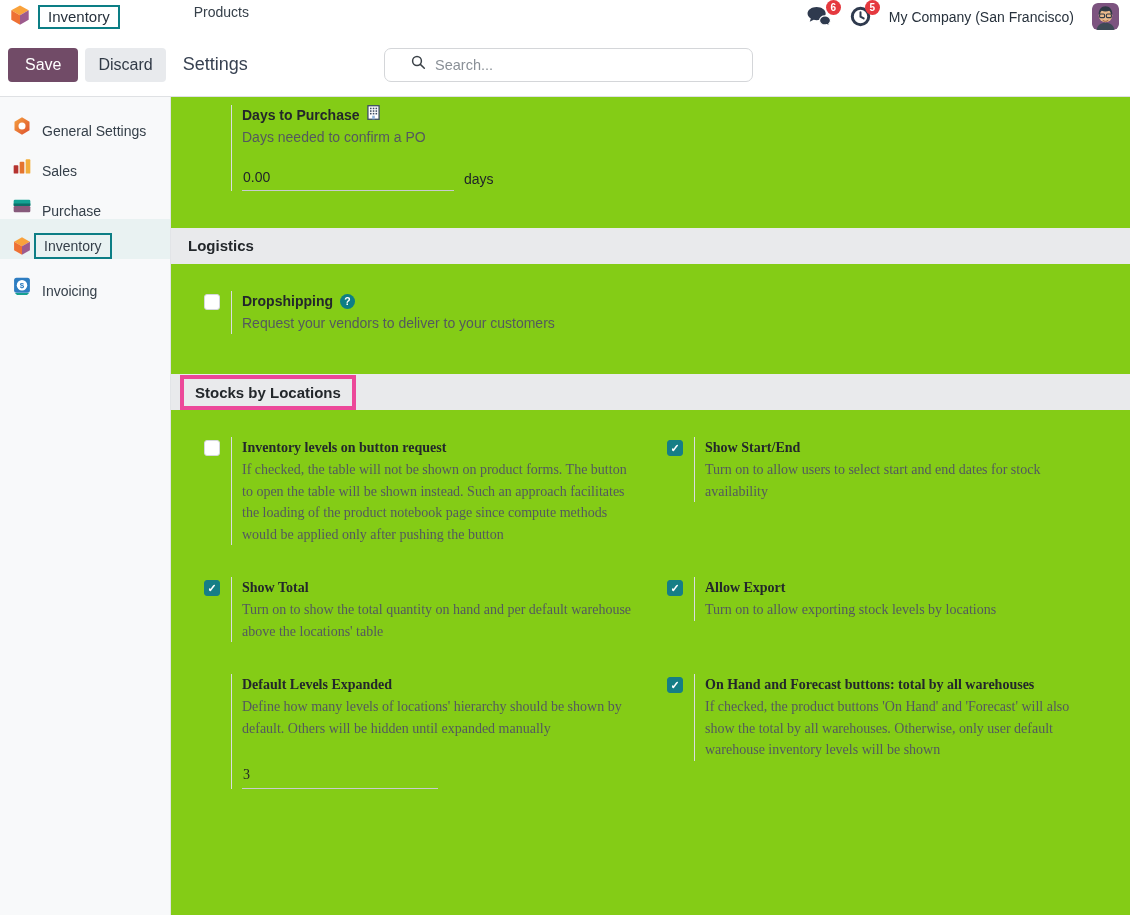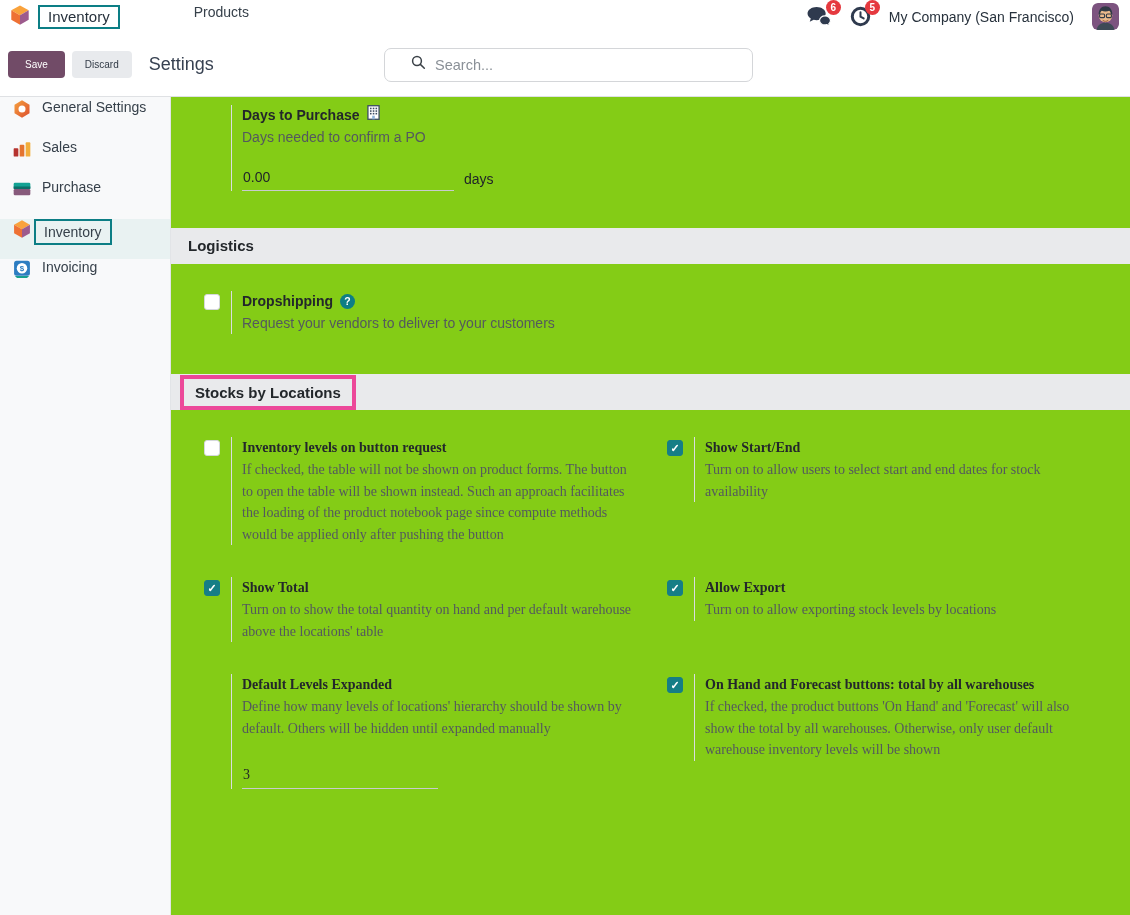--- a/index.html
+++ b/index.html
@@ -14,32 +14,32 @@
   .menu-item { cursor:pointer; }
   .menu-item.boxed { border:2px solid #0c7e85; padding:3px 10px; }
   .topbar-right { margin-left:auto; display:flex; align-items:center; gap:18px; padding-right:2px; }
   .icon-wrap { position:relative; cursor:pointer; display:flex; }
   .badge { position:absolute; top:-6px; right:-9px; background:#e5393f; color:#fff; font-size:10px; font-weight:bold; min-width:15px; height:15px; border-radius:8px; display:flex; align-items:center; justify-content:center; padding:0 3px; }
   .company-name { font-size:14px; color:#27313c; cursor:pointer; }
   .avatar { border-radius:6px; overflow:hidden; display:flex; cursor:pointer; }
 
   
   .controlbar { height:64px; display:flex; align-items:center; padding:0 8px; border-bottom:1px solid #dfe1e4; position:relative; background:#fff; }
-  .btn { border:none; border-radius:4px; font-size:10px; font-family:inherit; cursor:pointer; }
+  .btn { border:none; border-radius:4px; font-size:16px; font-family:inherit; cursor:pointer; }
   .btn-save { background:#714b67; color:#fff; padding:8px 17px; }
   .btn-discard { background:#e8eaed; color:#313a46; padding:8px 13px; margin-left:7px; }
   .page-title { font-size:18px; color:#374151; margin-left:17px; font-weight:400; }
   .searchbox { position:absolute; left:384px; top:50%; transform:translateY(-50%); width:369px; height:34px; border:1px solid #d4d6d9; border-radius:7px; display:flex; align-items:center; gap:9px; padding:0 26px; background:#fff; }
   .searchbox input { border:none; outline:none; flex:1; font-size:14.5px; font-family:inherit; color:#212529; background:transparent; }
   .searchbox input::placeholder { color:#8a9097; }
 
   
   .page-body { display:flex; height:818px; }
   .sidebar { width:171px; flex:0 0 171px; background:#f8f9fa; border-right:1px solid #e2e4e7; padding-top:2px; }
-  .side-item { height:40px; display:flex; align-items:flex-start; padding-left:12px; gap:10px; font-size:14px; color:#36404a; cursor:pointer; }
+  .side-item { height:40px; display:flex; align-items:flex-end; padding-left:12px; gap:10px; font-size:14px; color:#36404a; cursor:pointer; }
   .side-item.active { background:#e9f2f2; }
   .side-label-box { border:2px solid #0c7e85; padding:3px 8px; margin-left:-8px; }
   .content { flex:1; background:#84cc16; overflow:hidden; }
 
   
   .cell { display:flex; width:463px; }
   .cell.wide { width:700px; }
   .pane-left { flex:0 0 60px; width:60px; padding-left:33px; padding-top:3px; }
   .pane-right { flex:1; border-left:1px solid #dadce0; padding-left:10px; }
   .checkbox { display:block; width:16px; height:16px; border:1px solid #d5d8db; border-radius:3px; background:#fff; position:relative; cursor:pointer; }

